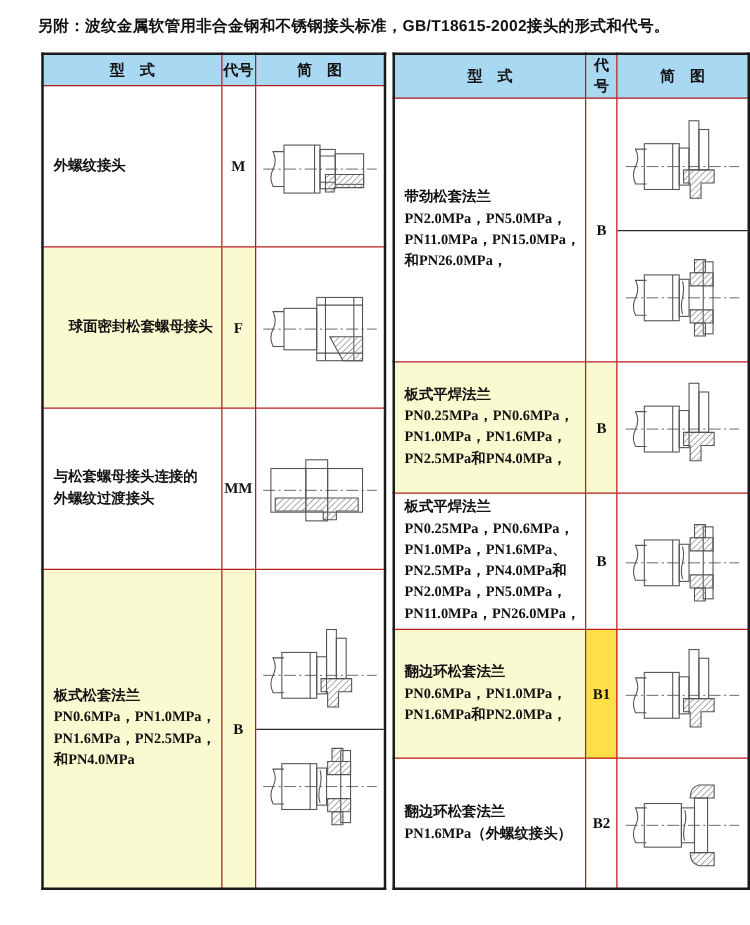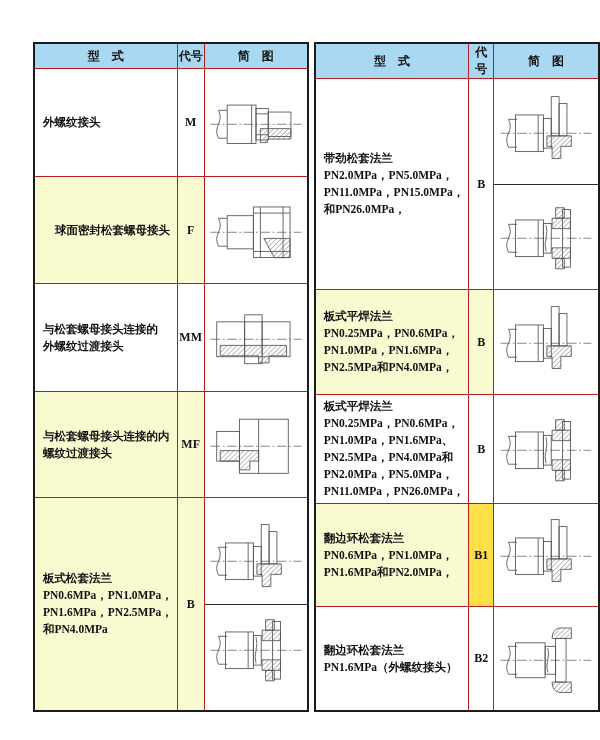--- a/index.html
+++ b/index.html
@@ -26,20 +26,21 @@
   td.diagram-cell{padding:0;background:#fff;}
   .dwrap{display:flex;flex-direction:column;width:100%;height:100%;}
   .dsub{flex:1;display:flex;align-items:center;justify-content:center;overflow:hidden;}
   .dsub + .dsub{border-top:1px solid #2b2b2b;}
   .tline{white-space:nowrap;font-weight:bold;}
 </style>
 </head>
 <body>
 
 <div class="page">
+  <div class="doc-title">另附：波纹金属软管用非合金钢和不锈钢接头标准，GB/T18615-2002接头的形式和代号。</div>
   <div class="tables">
     <table class="ftable" id="table-left">
         <colgroup>
           <col style="width: 129px;">
           <col style="width: 29px;">
           <col style="width: 107px;">
         </colgroup>
         <thead>
           <tr>
             <th style="background: rgb(169, 217, 242);">型　式</th>
@@ -123,47 +124,20 @@
                         <line x1="0" y1="0" x2="0" y2="4" stroke="#8a8a8a" stroke-width="1.3"></line>
                       </pattern>
                     </defs>
                     <g fill="none" stroke="#555555" stroke-width="1">
                       <rect x="10" y="25" width="32" height="40"></rect>
                       <rect x="42" y="17" width="20" height="56"></rect>
                       <line x1="42" y1="25" x2="62" y2="25"></line>
                       <line x1="42" y1="65" x2="62" y2="65"></line>
                       <rect x="62" y="25" width="32" height="40"></rect>
                       <path d="M14,52 H90 V64 H70 V72 H58 V64 H14 Z" fill="url(#hp2)"></path>
-                      <line x1="3" y1="45" x2="107" y2="45" stroke-width="0.8" stroke-dasharray="11 3 2 3"></line>
-                    </g>
-                  </svg>
-                </div>
-              </div>
-            </td>
-          </tr>
-          <tr style="height: 88px;">
-            <td class="type-cell" style="background: rgb(250, 250, 208);">
-              <div class="tline">与松套螺母接头连接的内</div>
-              <div class="tline">螺纹过渡接头</div>
-            </td>
-            <td class="code-cell" style="background: rgb(250, 250, 208);">MF</td>
-            <td class="diagram-cell">
-              <div class="dwrap" style="height: 88px;">
-                <div class="dsub">
-                  <svg viewBox="0 0 110 86" style="width: 96px;">
-                    <defs>
-                      <pattern id="hp3" width="4" height="4" patternUnits="userSpaceOnUse" patternTransform="rotate(45)">
-                        <line x1="0" y1="0" x2="0" y2="4" stroke="#8a8a8a" stroke-width="1.3"></line>
-                      </pattern>
-                    </defs>
-                    <g fill="none" stroke="#555555" stroke-width="1">
-                      <rect x="10" y="28" width="26" height="34"></rect>
-                      <rect x="36" y="14" width="56" height="62"></rect>
-                      <line x1="58" y1="14" x2="58" y2="76"></line>
-                      <path d="M14,50 H58 V62 H48 V72 H36 V62 H14 Z" fill="url(#hp3)"></path>
                       <line x1="3" y1="45" x2="107" y2="45" stroke-width="0.8" stroke-dasharray="11 3 2 3"></line>
                     </g>
                   </svg>
                 </div>
               </div>
             </td>
           </tr>
           <tr style="height: 178px; border-radius: 17px;">
             <td class="type-cell" style="background: rgb(250, 250, 208);">
               <div class="tline">板式松套法兰</div>

